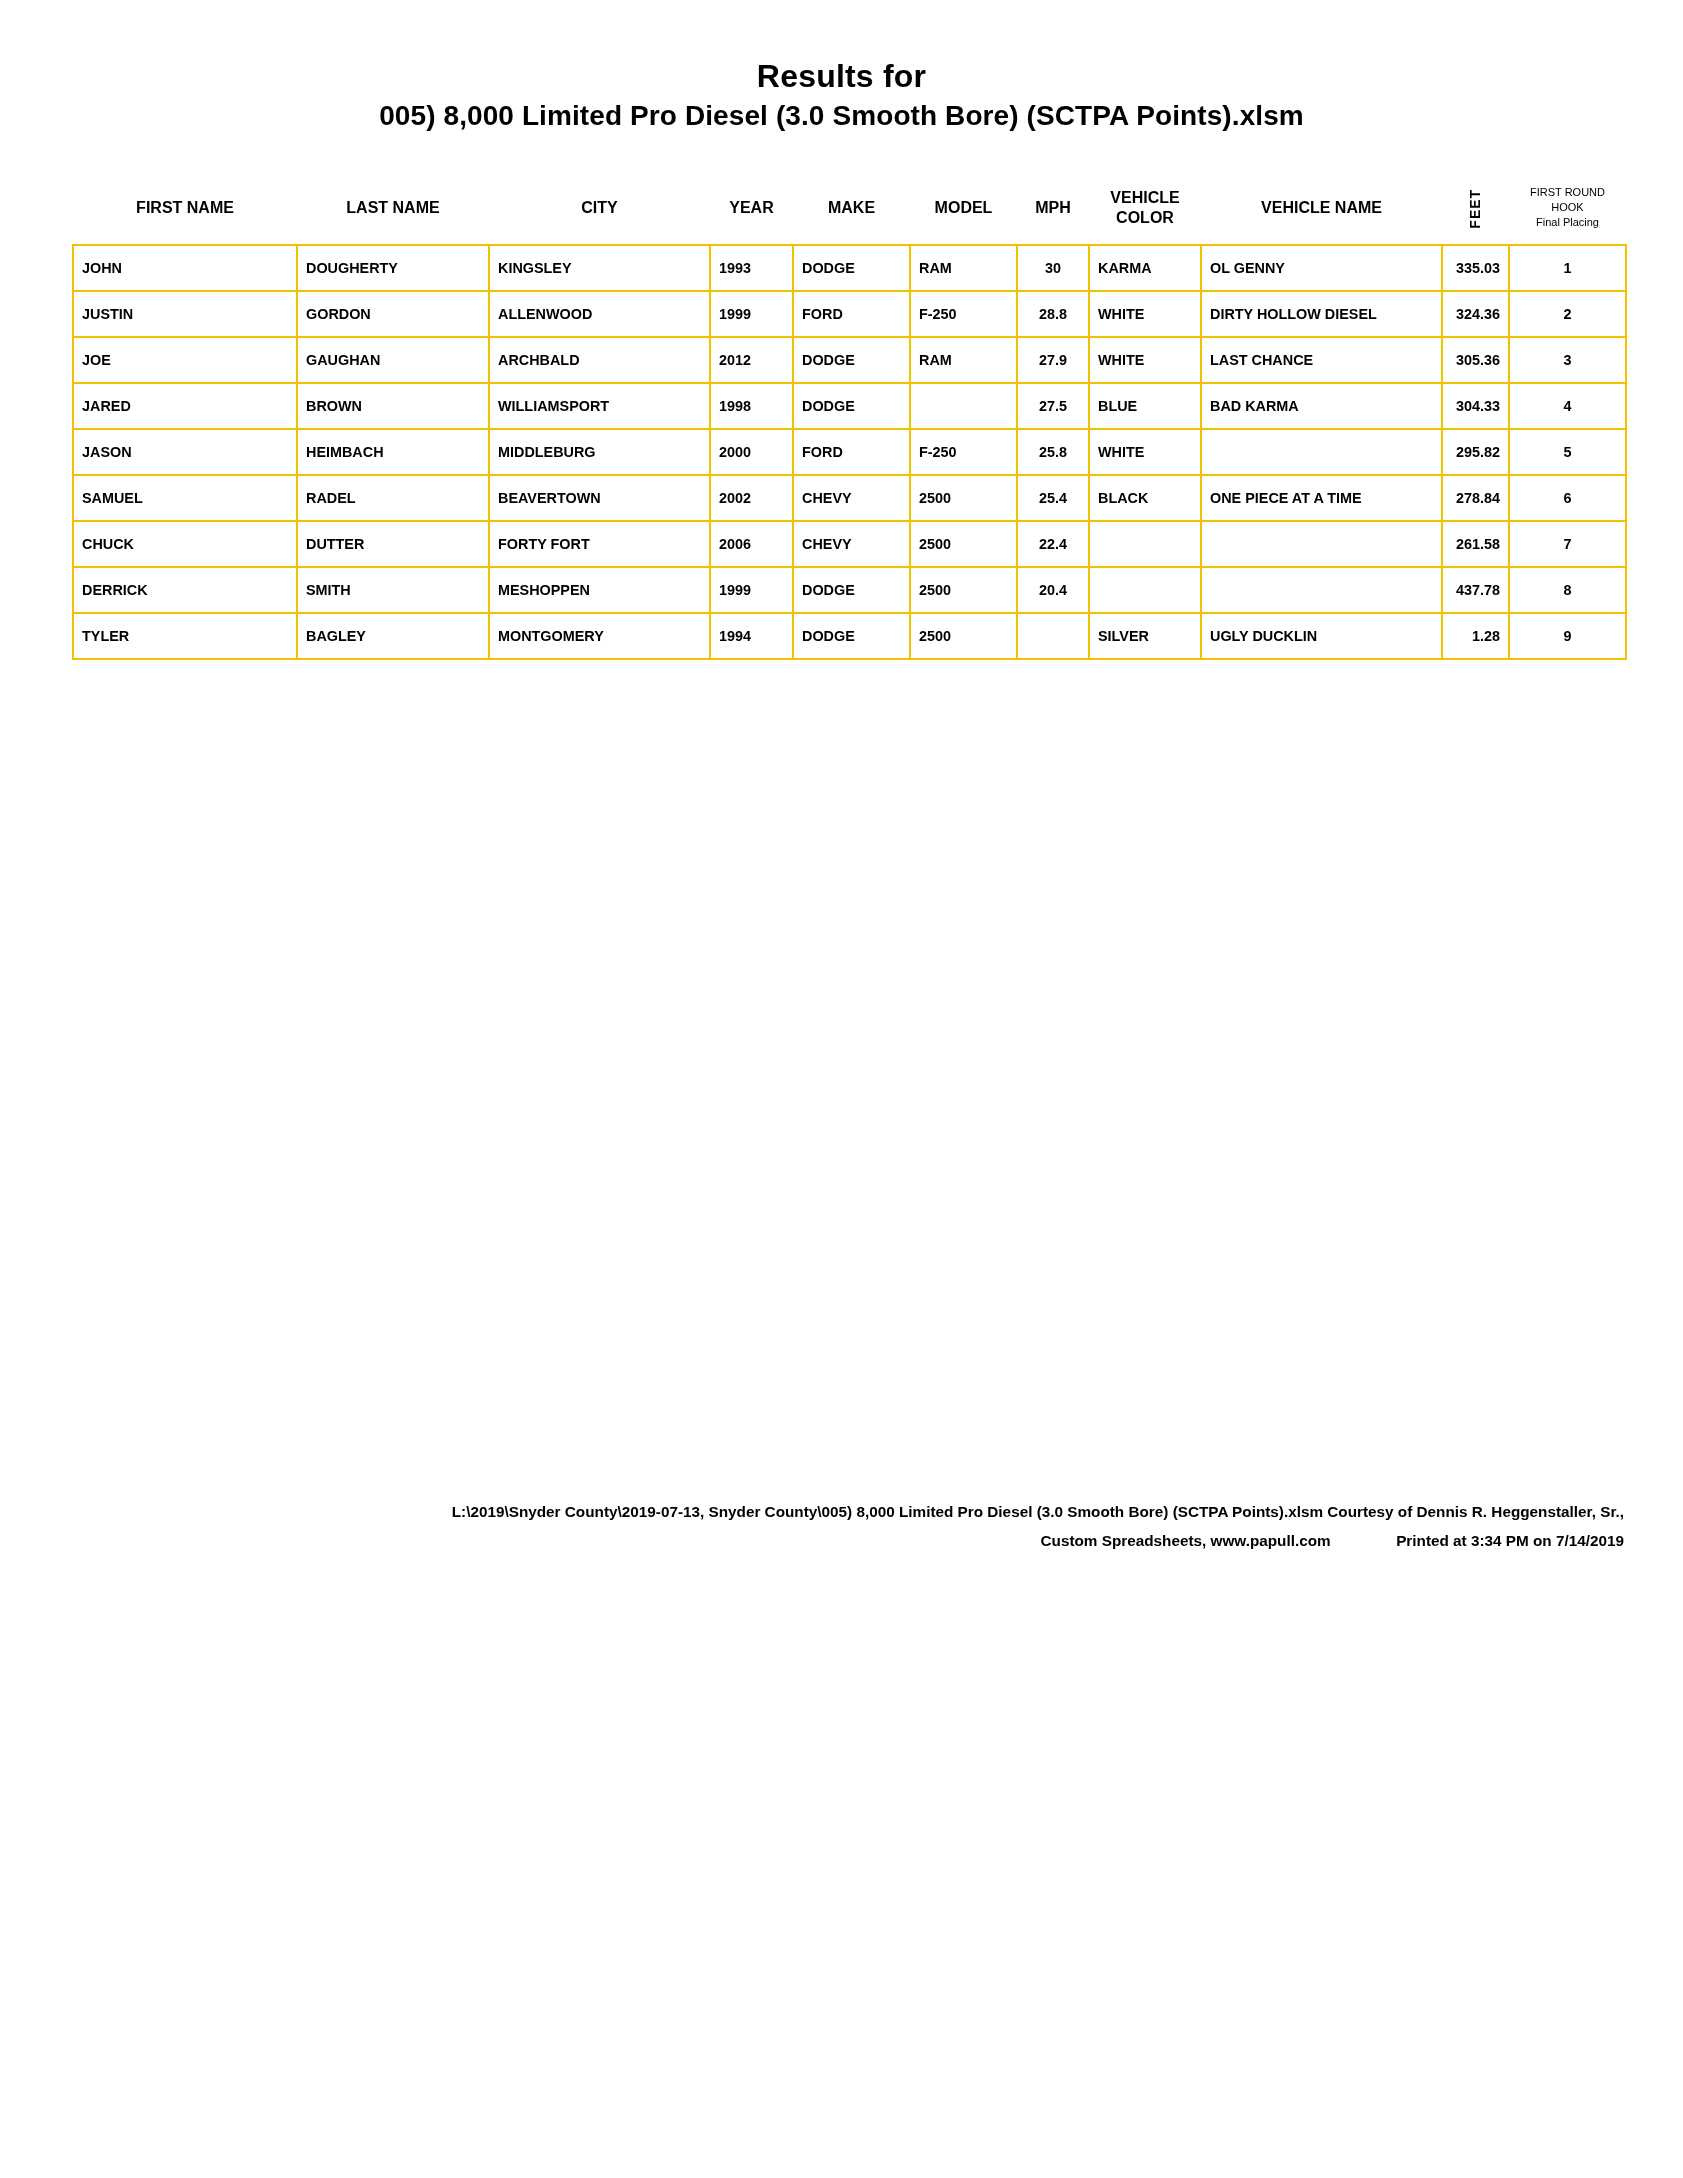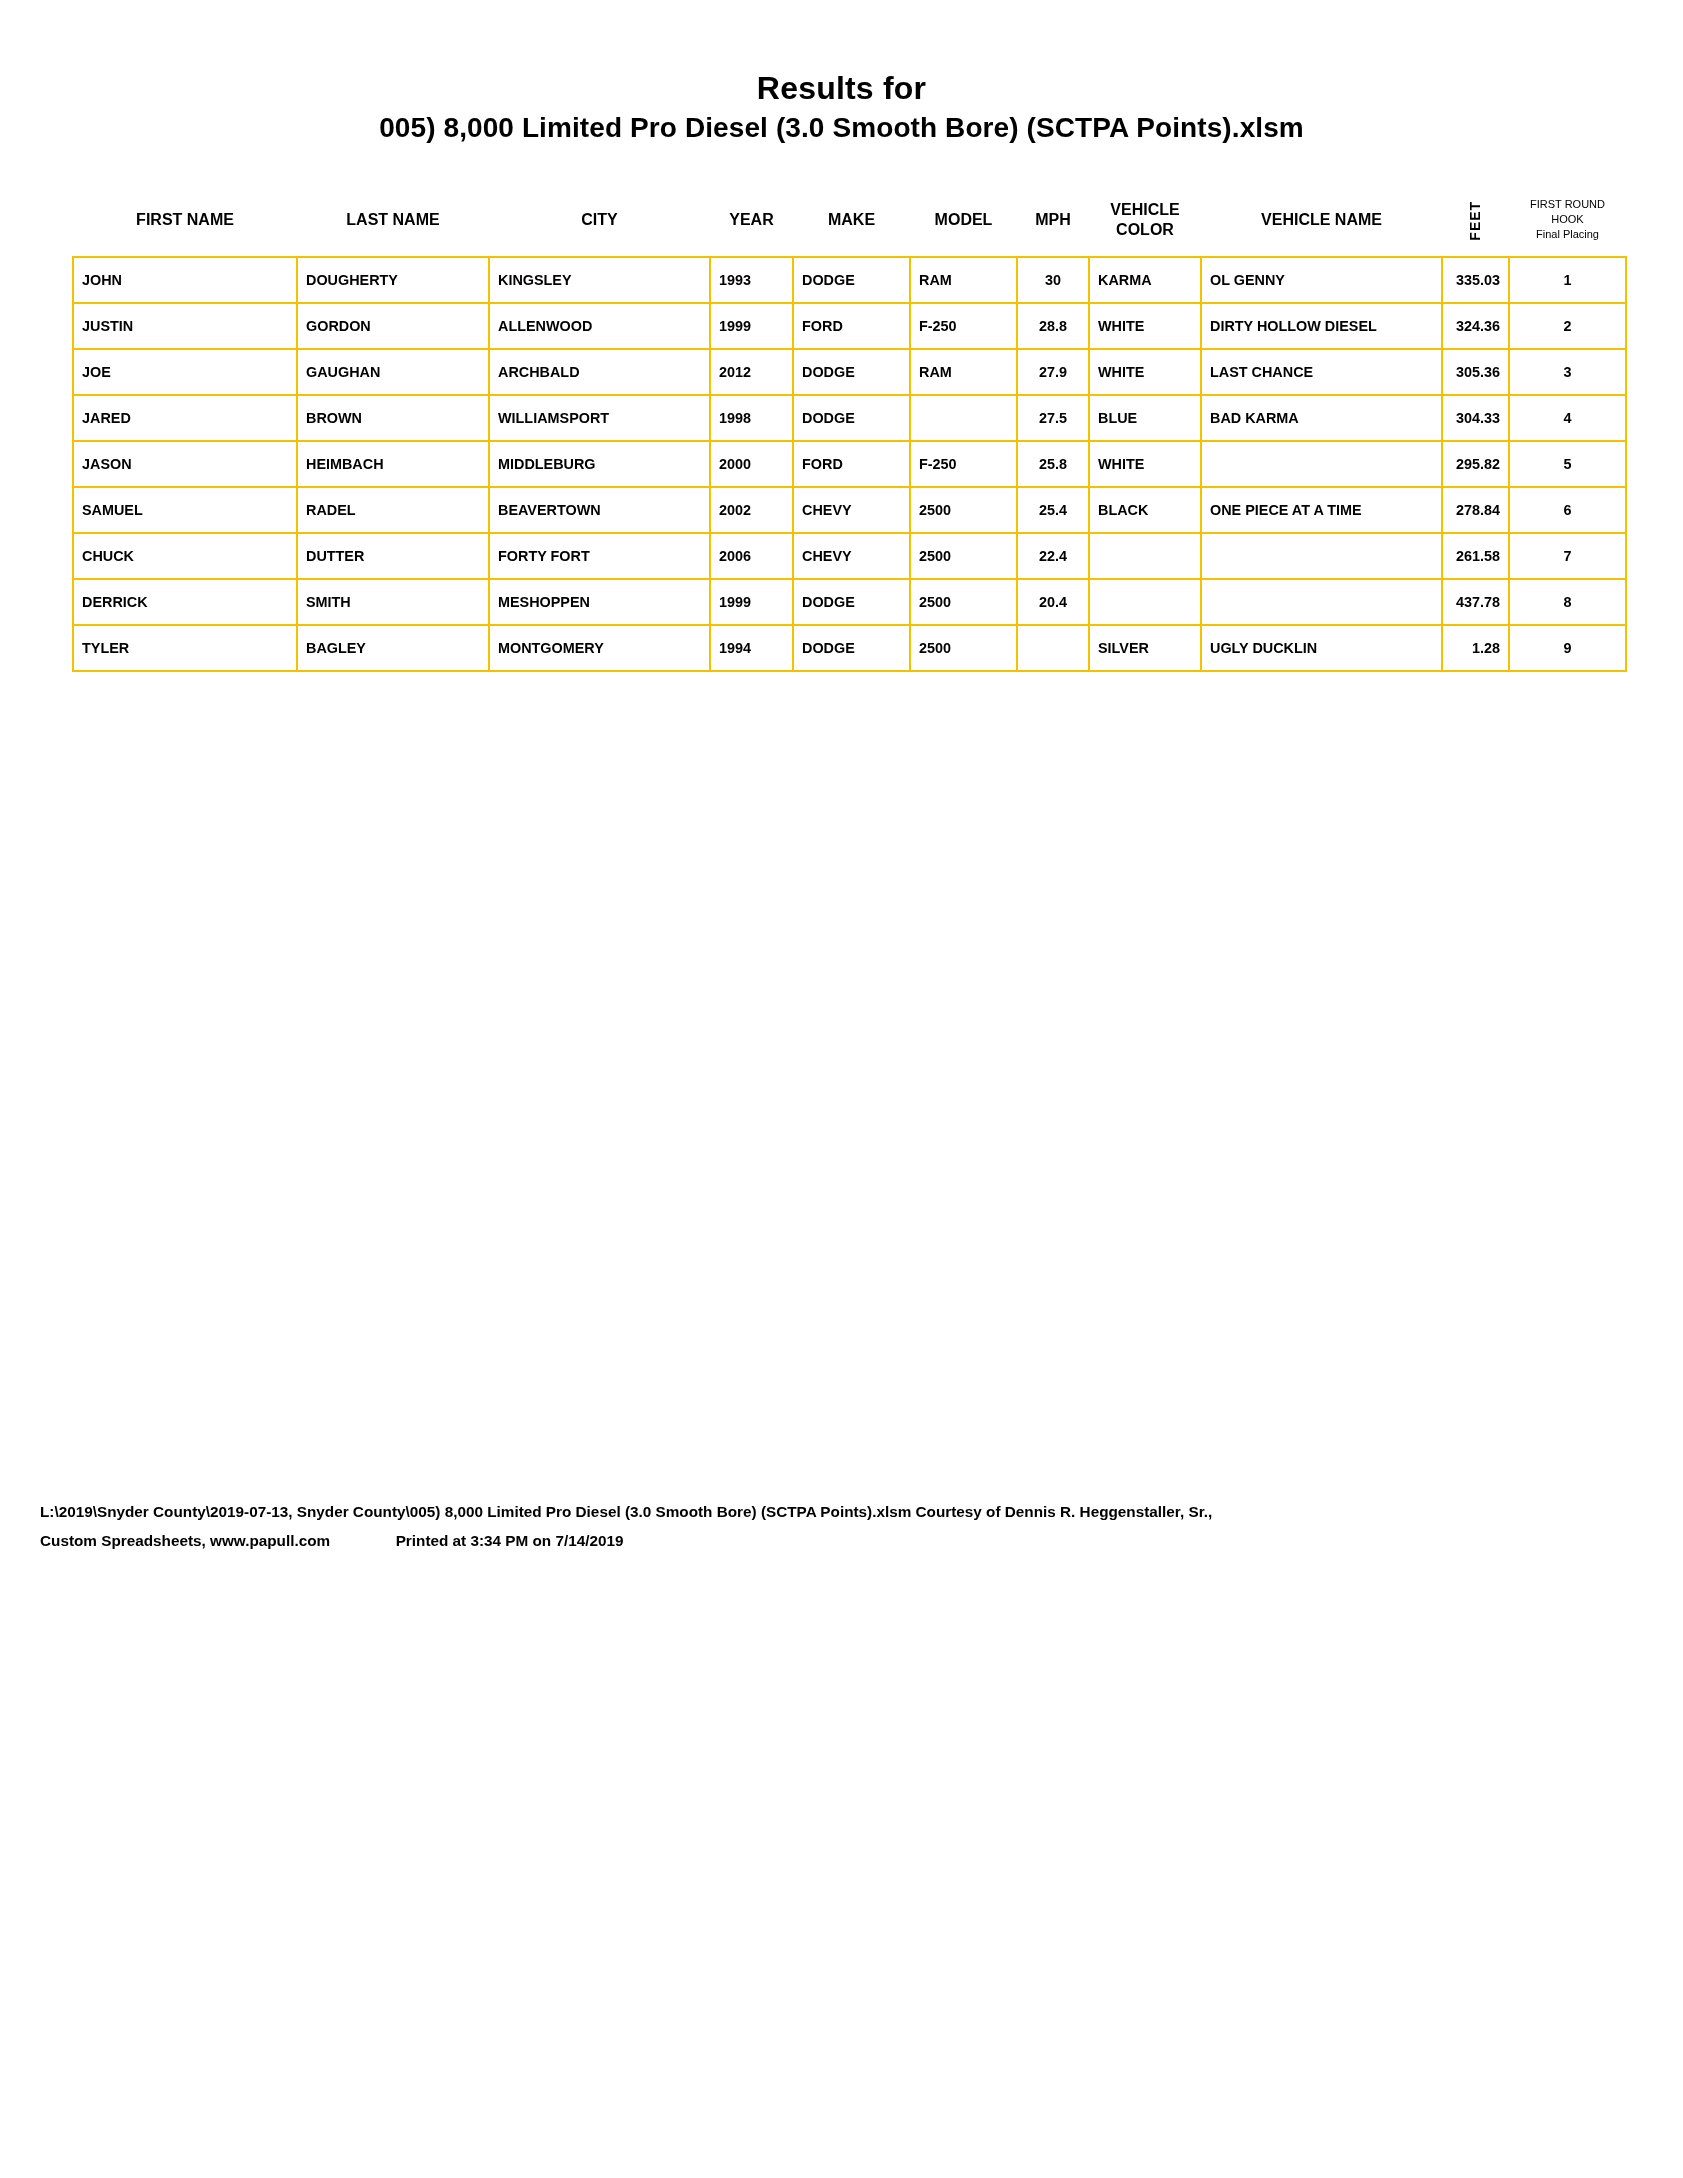--- a/index.html
+++ b/index.html
@@ -12,21 +12,21 @@
     background: #ffffff;
     font-family: "Liberation Sans", sans-serif;
     color: #000000;
     position: relative;
   }
   .page {
     position: relative;
     width: 1683px;
     height: 1626px;
     box-sizing: border-box;
-    padding: 12px 40px;
+    padding: 0 40px;
   }
   .title-block {
     text-align: center;
     padding-top: 57px;
   }
   .title-line1 {
     font-size: 32px;
     font-weight: bold;
     letter-spacing: 0.2px;
     line-height: 1.2;
@@ -96,20 +96,21 @@
   td.c-right { text-align: right; padding-right: 12px; }
 
   .footer {
     position: absolute;
     left: 40px;
     bottom: 71px;
     width: 1584px;
     font-size: 15.3px;
     font-weight: bold;
     line-height: 1.9;
+    text-align: right;
   }
   .footer .line2 .spacer {
     display: inline-block;
     width: 57px;
   }
 </style>
 </head>
 <body>
 
 <div class="page">

